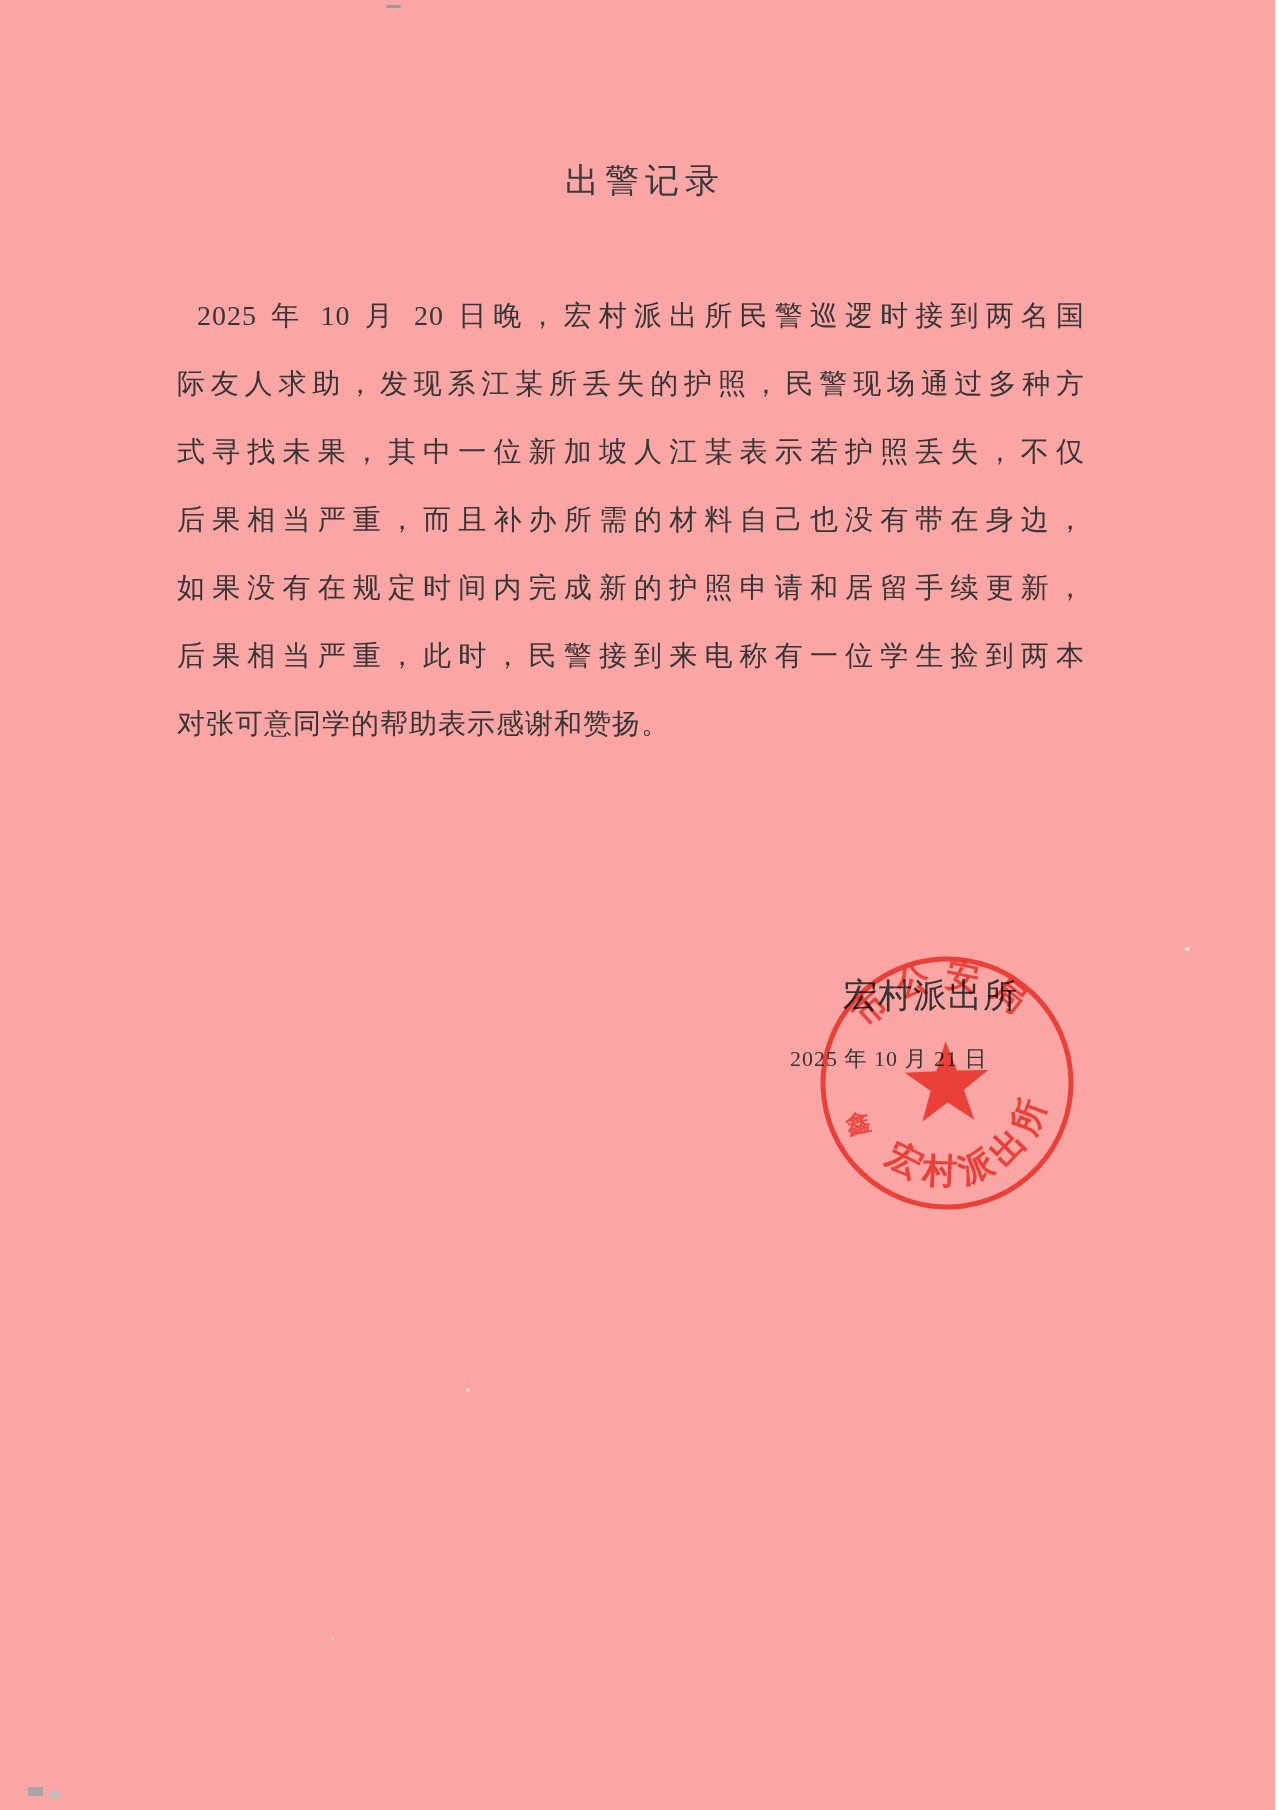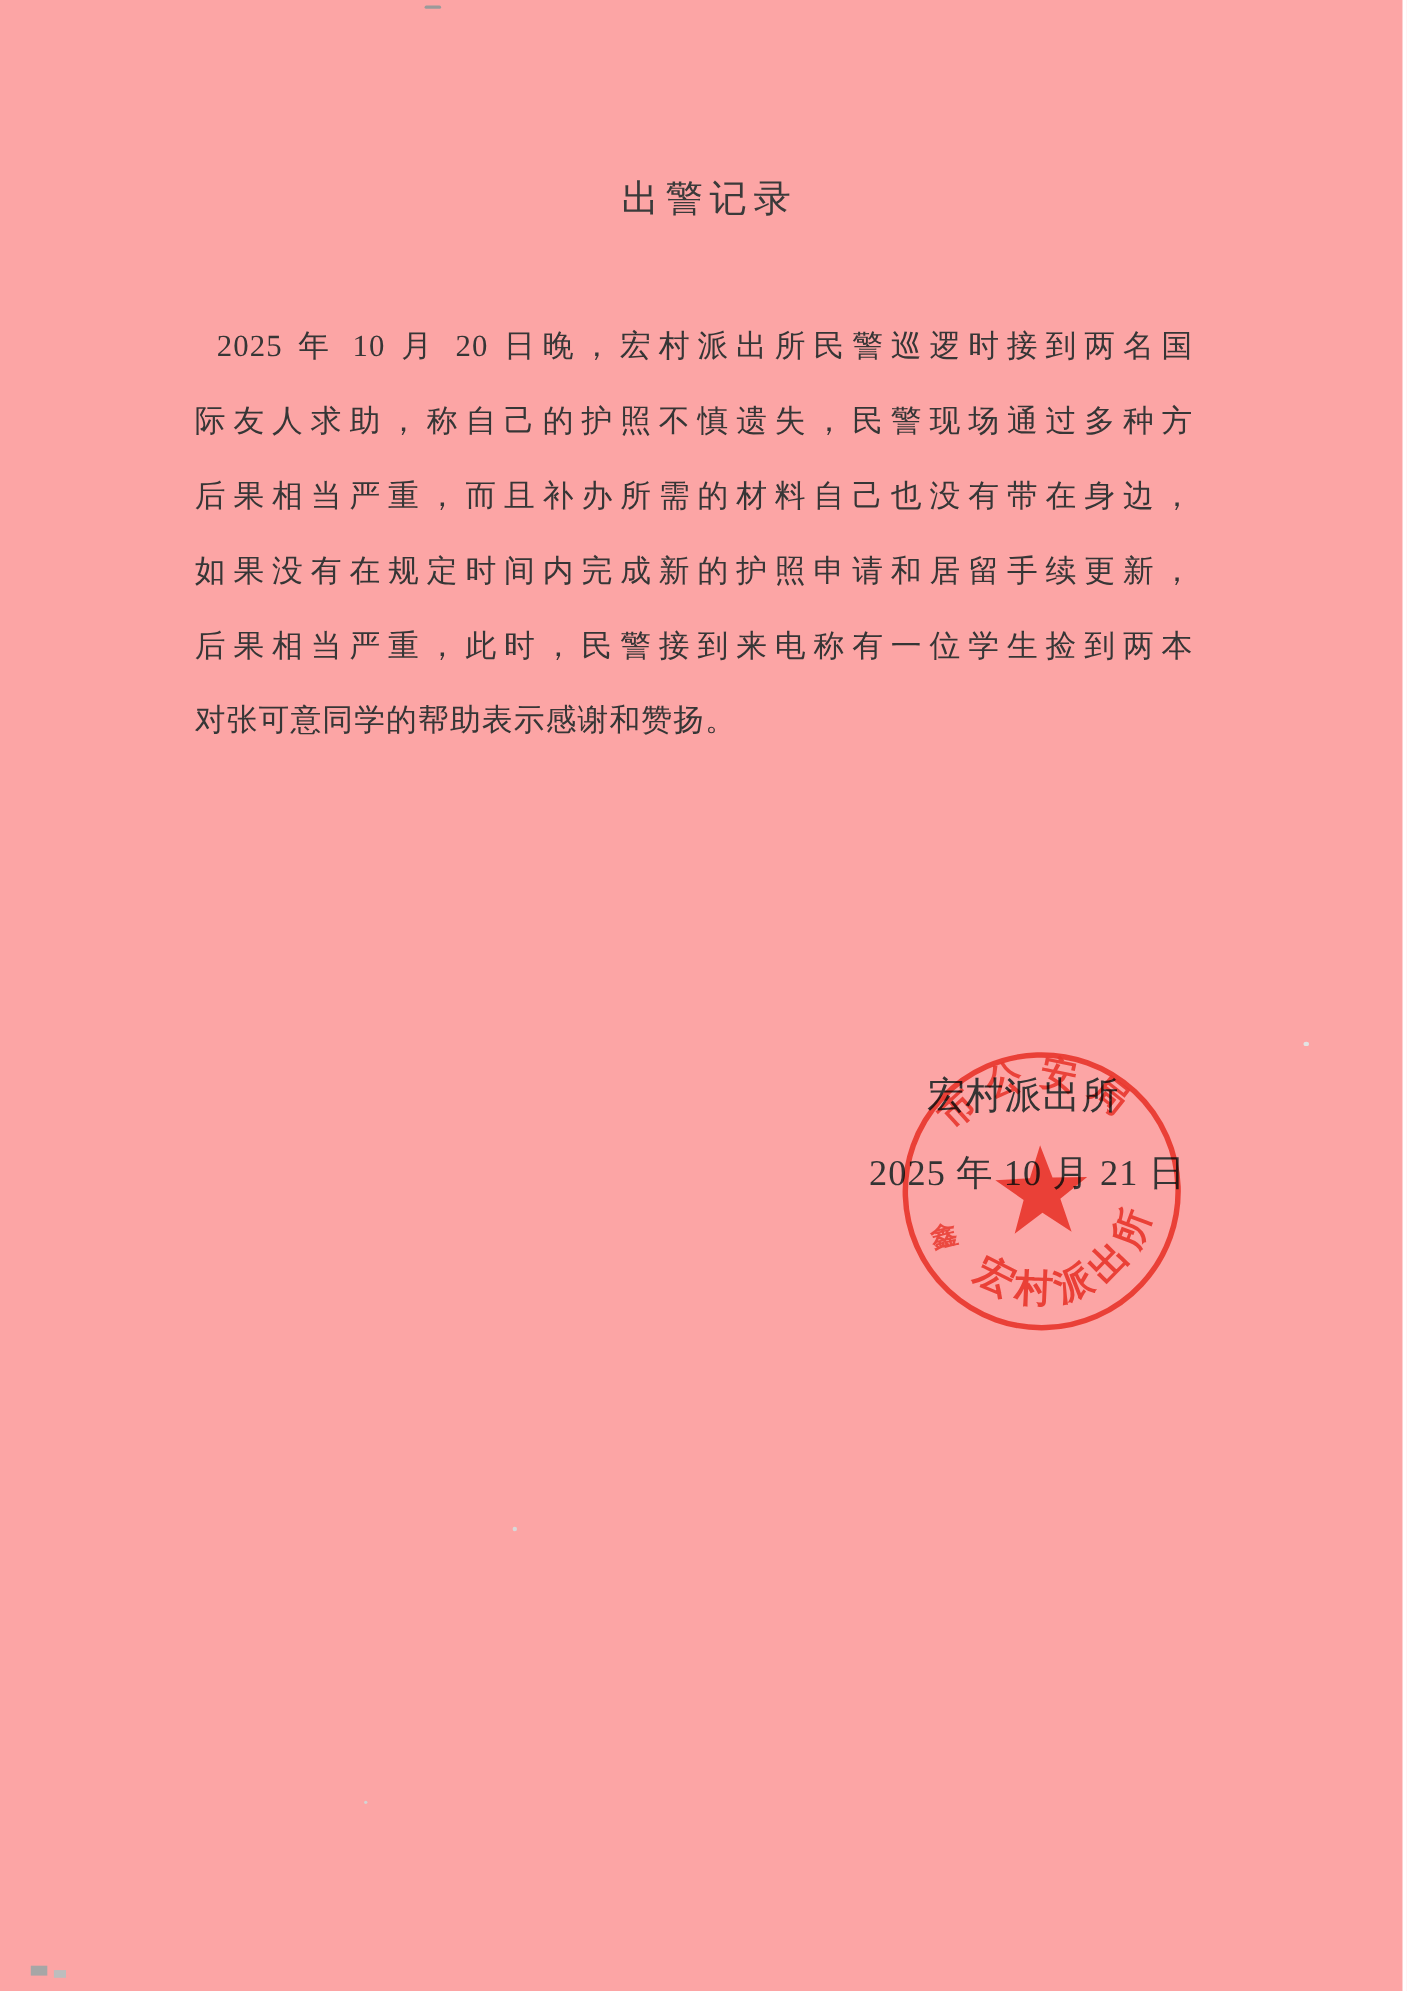--- a/index.html
+++ b/index.html
@@ -39,21 +39,21 @@
   .signature{
     position:absolute;
     left:843px;top:973px;
     font-size:34px;
     letter-spacing:1px;
     color:#343434;
   }
   .sig-date{
     position:absolute;
     left:790px;top:1044px;
-    font-size:33px;
+    font-size:22px;
     letter-spacing:1px;
     color:#343434;
   }
   .seal{
     position:absolute;
     left:813px;top:949px;
     width:268px;height:268px;
     mix-blend-mode:multiply;
     opacity:0.9;
     transform:rotate(-2deg);
@@ -72,21 +72,22 @@
 </style>
 </head>
 <body>
 
 <div class="page">
 
   <div class="doc-title">出警记录</div>
 
   <div class="body-paragraph">
     <div class="body-line first">2025 年 10 月 20 日晚，宏村派出所民警巡逻时接到两名国</div>
-    <div class="body-line">际友人求助，称自己的护照不慎遗失，民警现场通过多种方</div>
+    <div class="body-line">际友人求助，发现系江某所丢失的护照，民警现场通过多种方</div>
+    <div class="body-line">式寻找未果，其中一位新加坡人江某表示若护照丢失，不仅</div>
     <div class="body-line">后果相当严重，而且补办所需的材料自己也没有带在身边，</div>
     <div class="body-line">如果没有在规定时间内完成新的护照申请和居留手续更新，</div>
     <div class="body-line">后果相当严重，此时，民警接到来电称有一位学生捡到两本</div>
     <div class="body-line last">对张可意同学的帮助表示感谢和赞扬。</div>
   </div>
 
   <div class="signature">宏村派出所</div>
   <div class="sig-date">2025 年 10 月 21 日</div>
 
   <svg class="seal" viewBox="0 0 268 268" xmlns="http://www.w3.org/2000/svg">

